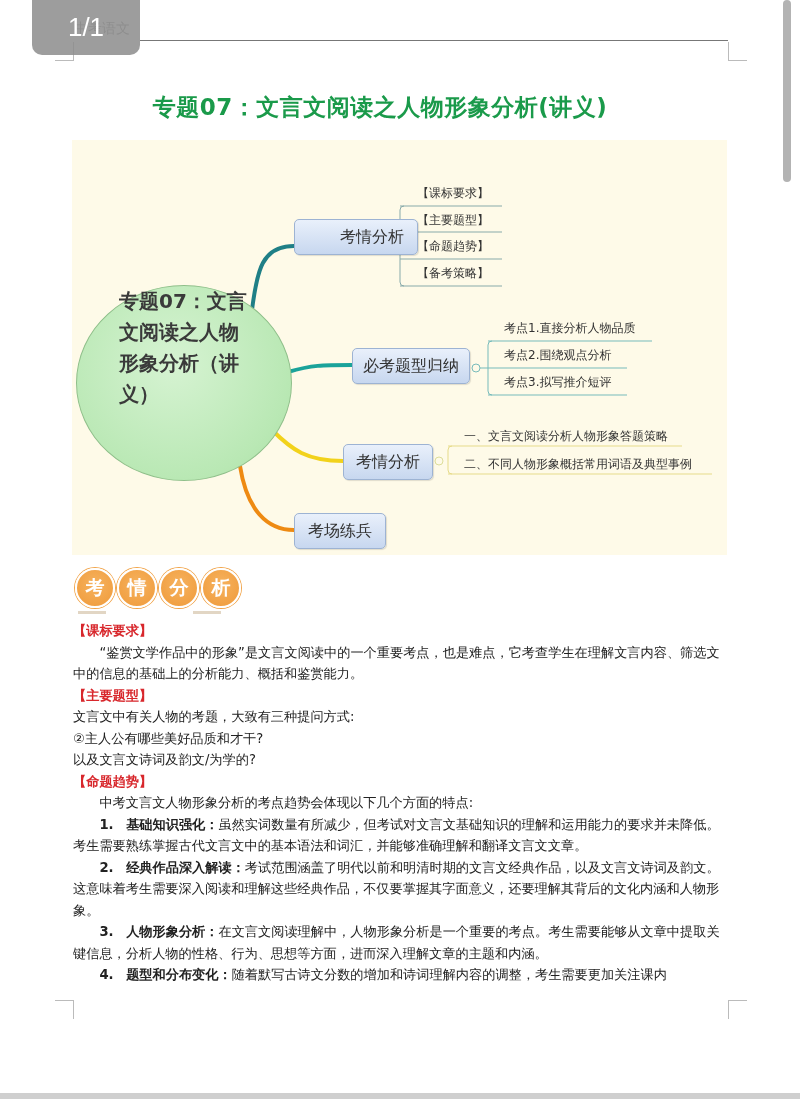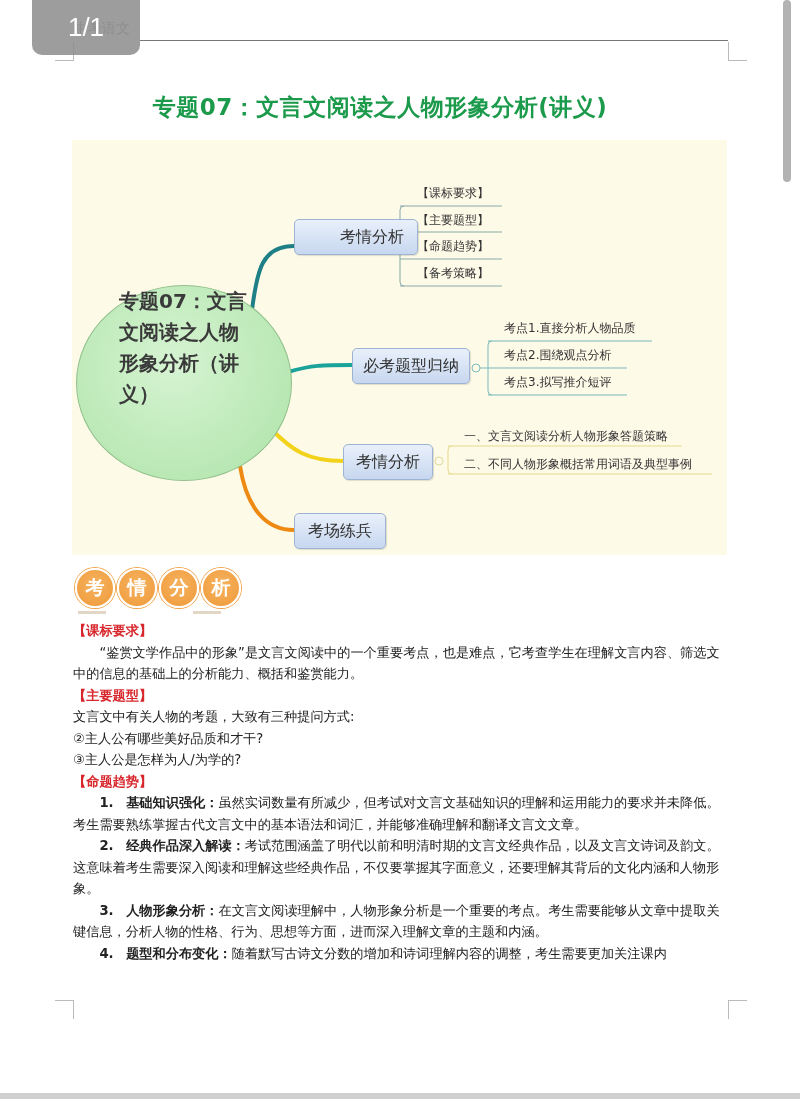--- a/index.html
+++ b/index.html
@@ -140,22 +140,23 @@
 </div>
 <div class="banner-underline" style="left:78px"></div>
 <div class="banner-underline" style="left:193px"></div>
 
 <div class="content">
   <p class="heading-red">【课标要求】</p>
   <p class="indent">“鉴赏文学作品中的形象”是文言文阅读中的一个重要考点，也是难点，它考查学生在理解文言内容、筛选文中的信息的基础上的分析能力、概括和鉴赏能力。</p>
   <p class="heading-red">【主要题型】</p>
   <p>文言文中有关人物的考题，大致有三种提问方式:</p>
   <p>②主人公有哪些美好品质和才干?</p>
-  <p>③主人公是怎样为人/为学的?</p>
+  <p>以及文言文诗词及韵文/为学的?</p>
   <p class="heading-red">【命题趋势】</p>
+  <p class="indent">中考文言文人物形象分析的考点趋势会体现以下几个方面的特点:</p>
 
   <p class="indent">
     <span class="bold">1.</span>&nbsp;&nbsp;
     <span class="bold">基础知识强化：</span><span>虽然实词数量有所减少，但考试对文言文基础知识的理解和运用能力的要求并未降低。考生需要熟练掌握古代文言文中的基本语法和词汇，并能够准确理解和翻译文言文文章。</span>
   </p>
   <p class="indent">
     <span class="bold">2.</span>&nbsp;&nbsp;
     <span class="bold">经典作品深入解读：</span><span>考试范围涵盖了明代以前和明清时期的文言文经典作品，以及文言文诗词及韵文。这意味着考生需要深入阅读和理解这些经典作品，不仅要掌握其字面意义，还要理解其背后的文化内涵和人物形象。</span>
   </p>
   <p class="indent">

